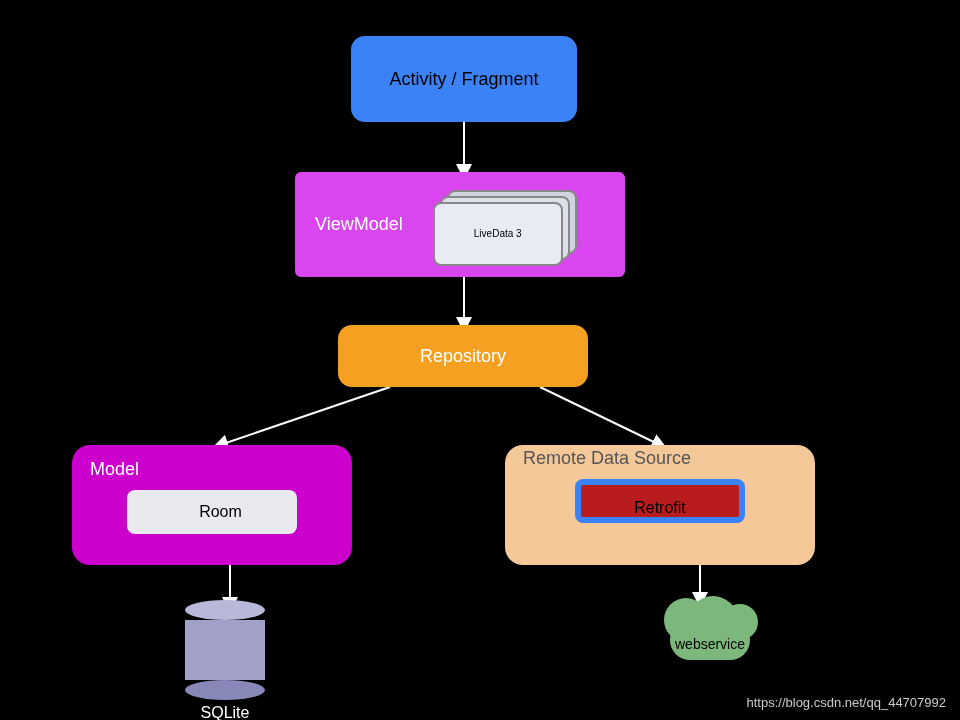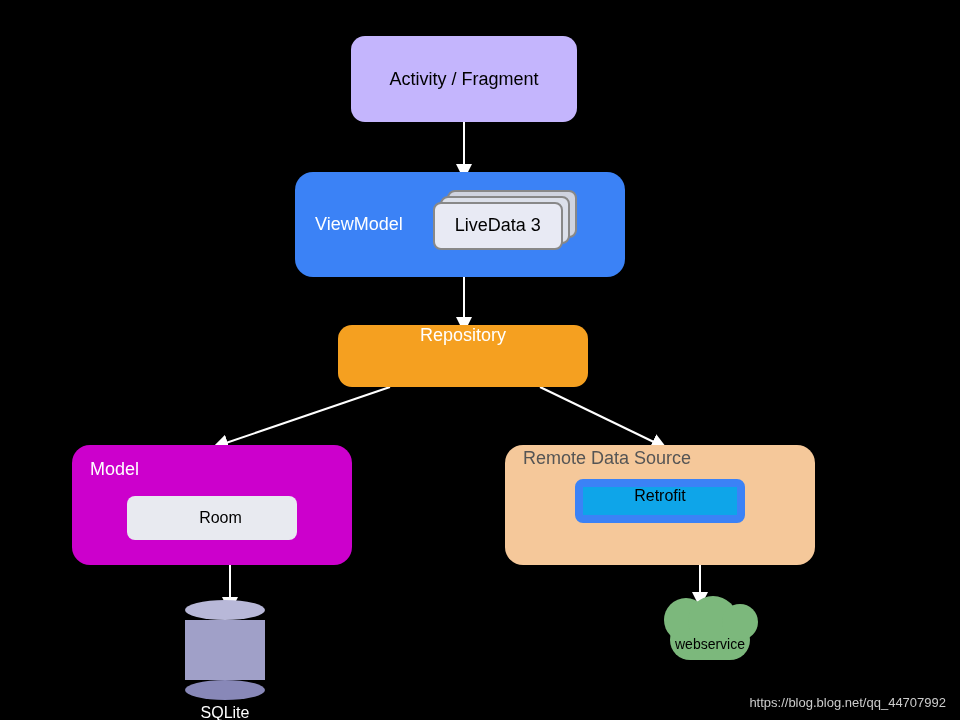--- a/index.html
+++ b/index.html
@@ -18,41 +18,41 @@
       height: 720px;
     }
 
     
     .activity-box {
       position: absolute;
       top: 36px;
       left: 351px;
       width: 226px;
       height: 86px;
-      background: #c4b5fd;
+      background: #3b82f6;
       border-radius: 14px;
       display: flex;
       align-items: center;
       justify-content: center;
     }
     .activity-box span {
       color: #000;
       font-size: 18px;
       font-weight: 400;
     }
 
     
     .viewmodel-box {
       position: absolute;
       top: 172px;
       left: 295px;
       width: 330px;
       height: 105px;
-      background: #3b82f6;
-      border-radius: 18px;
+      background: #d946ef;
+      border-radius: 6px;
       display: flex;
       align-items: center;
       padding: 0 20px;
     }
     .viewmodel-label {
       color: #fff;
       font-size: 18px;
       font-weight: 400;
       flex-shrink: 0;
     }
@@ -65,24 +65,24 @@
       height: 70px;
     }
     .livedata-card {
       position: absolute;
       background: #e8eaf0;
       border: 2px solid #888;
       border-radius: 8px;
       display: flex;
       align-items: center;
       justify-content: center;
-      font-size: 18px;
+      font-size: 10px;
       color: #000;
       width: 130px;
-      height: 48px;
+      height: 64px;
     }
     .livedata-card.back2 {
       top: 0px;
       left: 14px;
       background: #d0d4e0;
       z-index: 1;
     }
     .livedata-card.back1 {
       top: 6px;
       left: 7px;
@@ -99,21 +99,21 @@
     
     .repository-box {
       position: absolute;
       top: 325px;
       left: 338px;
       width: 250px;
       height: 62px;
       background: #f5a020;
       border-radius: 14px;
       display: flex;
-      align-items: flex-start;
+      align-items: center;
       justify-content: center;
     }
     .repository-box span {
       color: #fff;
       font-size: 18px;
       font-weight: 400;
     }
 
     
     .model-box {
@@ -126,21 +126,21 @@
       border-radius: 18px;
       display: flex;
       flex-direction: column;
       align-items: flex-start;
       padding: 14px 18px;
     }
     .model-label {
       color: #fff;
       font-size: 18px;
       font-weight: 400;
-      margin-bottom: 16px;
+      margin-bottom: 10px;
     }
     .room-card {
       background: #e8eaf0;
       border-radius: 8px;
       width: 170px;
       height: 44px;
       display: flex;
       align-items: center;
       justify-content: center;
       align-self: center;
@@ -165,27 +165,27 @@
       align-items: flex-start;
       padding: 3px 18px;
     }
     .remote-label {
       color: #555;
       font-size: 18px;
       font-weight: 400;
       margin-bottom: 10px;
     }
     .retrofit-card {
-      background: #0ea5e9;
-      border: 8px solid #3b82f6;
+      background: #b91c1c;
+      border: 6px solid #3b82f6;
       border-radius: 8px;
       width: 170px;
       height: 44px;
       display: flex;
-      align-items: flex-start;
+      align-items: flex-end;
       justify-content: center;
       align-self: center;
     }
     .retrofit-card span {
       font-size: 16px;
       color: #000;
     }
 
     
     .sqlite-container {
@@ -373,16 +373,16 @@
     <div class="cloud">
       <div class="cloud-body"></div>
       <div class="cloud-bump1"></div>
       <div class="cloud-bump2"></div>
       <div class="cloud-bump3"></div>
       <span class="cloud-text">webservice</span>
     </div>
   </div>
 
   <div class="footer-url">
-    <span>https://blog.blog.net/qq_44707992</span>
+    <span>https://blog.csdn.net/qq_44707992</span>
   </div>
 
 </div>
 
 </body></html>

